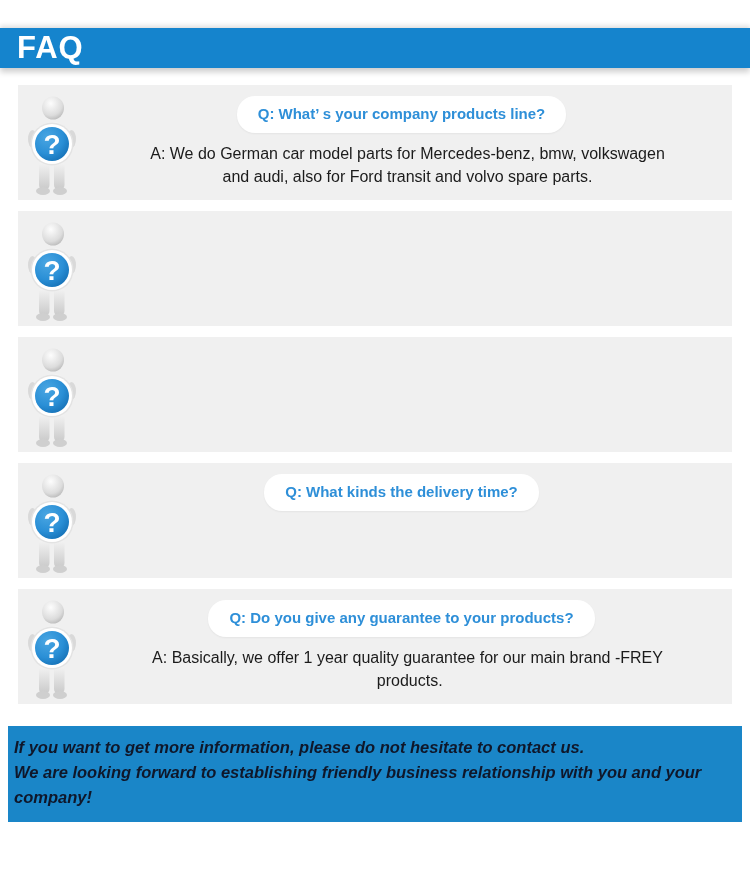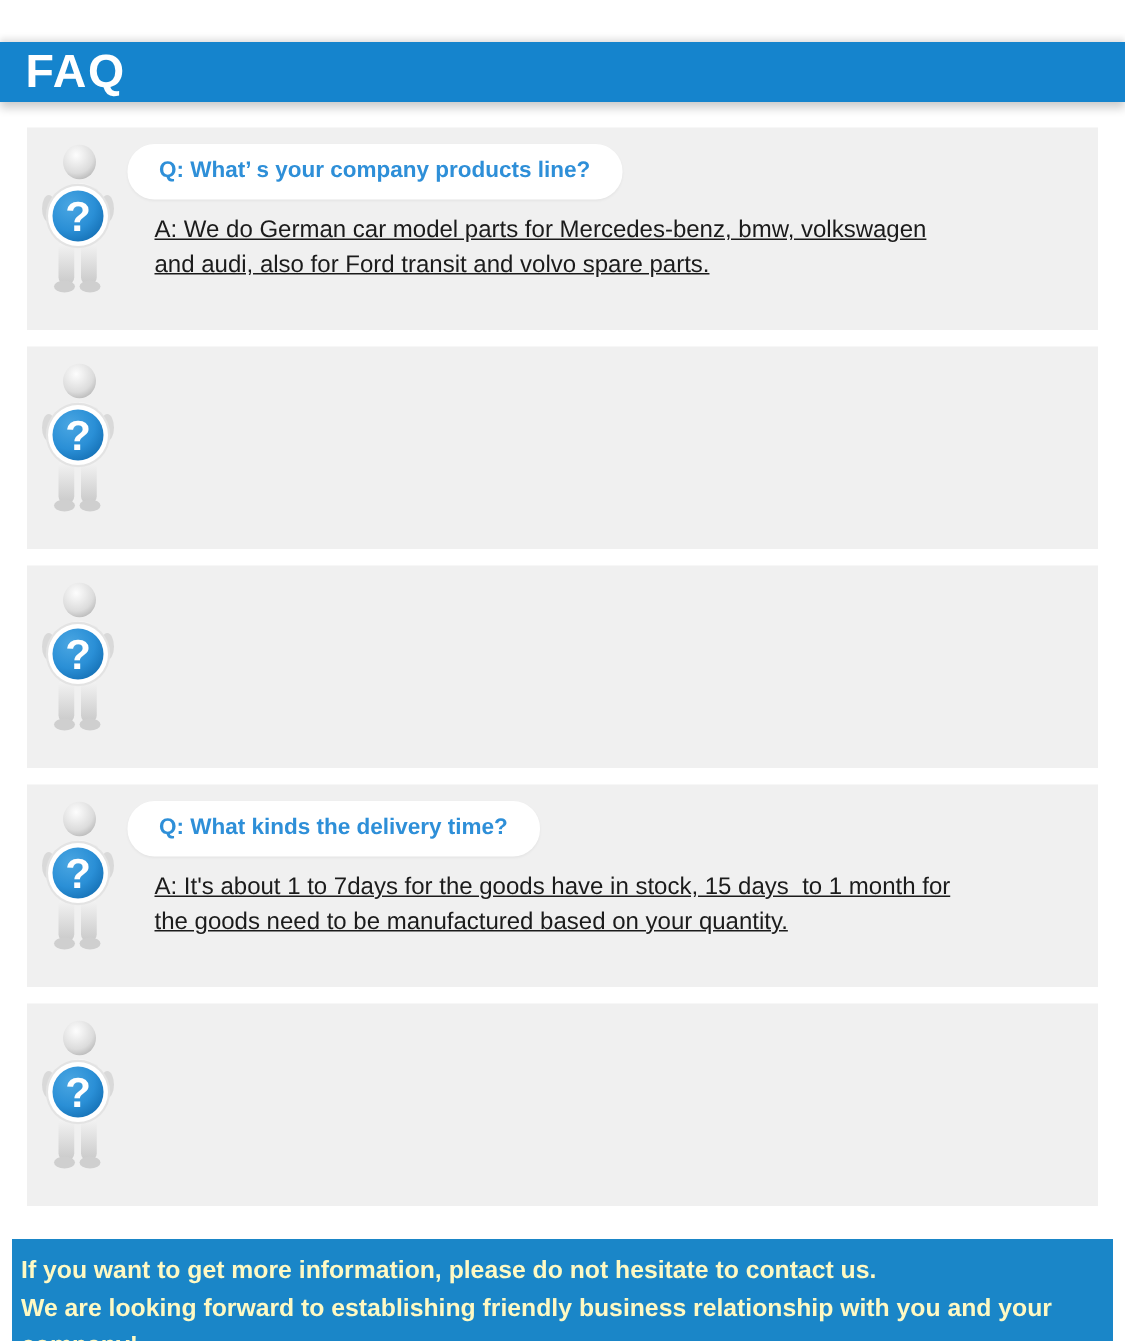--- a/index.html
+++ b/index.html
@@ -38,22 +38,23 @@
     line-height: 1;
     padding-bottom: 2px;
   }
   .faq-list {
     margin-top: 17px;
   }
   .faq-item {
     margin: 0 18px 11px 18px;
     background: var(--block_bg, #f0f0f0);
     display: flex;
-    padding: 11px 14px 24px 0;
+    padding: 11px 14px 4px 0;
     min-height: 94px;
+    text-align: center;
   }
   .icon-col {
     flex: 0 0 58px;
     padding-left: 9px;
     padding-top: 0;
   }
   .man-svg {
     width: 50px;
     height: 100px;
     display: block;
@@ -76,33 +77,33 @@
     white-space: pre-wrap;
   }
   .answer-text {
     margin-top: 9px;
     padding-left: 18px;
     padding-right: 6px;
     color: var(--answer_text, #1b1b1b);
     font-size: 16px;
     line-height: 23px;
     white-space: pre-wrap;
-    text-decoration: underline;
   }
   .footer-banner {
     margin: 22px 8px 0 8px;
     background: var(--footer_bar, #1a86c8);
     padding: 9px 10px 12px 6px;
   }
   .footer-text {
-    color: #fef9c3;
+    color: #0f172a;
     font-size: 16.5px;
     font-weight: bold;
     line-height: 25px;
     white-space: pre-wrap;
+    font-style: italic;
   }
   .defs-holder {
     position: absolute;
     width: 0;
     height: 0;
     overflow: hidden;
   }
 </style>
 </head>
 <body>
@@ -191,30 +192,35 @@
     <div class="faq-item">
       <div class="icon-col">
         <svg class="man-svg">
             <use href="#q-man"></use>
           </svg>
       </div>
       <div class="content-col">
         <div class="question-bubble">
           <span class="question-text">Q: What kinds the delivery time?</span>
         </div>
-        <div class="answer-text">A: It's about 1 to 7days for the goods have in stock, 15 days  to 1 month for
-the goods need to be manufactured based on your quantity.</div>
-      </div>
-    </div>
-
-    <div class="faq-item">
-      <div class="icon-col">
-        <svg class="man-svg">
-            <use href="#q-man"></use>
-          </svg>
+      </div>
+    </div>
+
+    <div class="faq-item">
+      <div class="icon-col">
+        <svg class="man-svg">
+            <use href="#q-man"></use>
+          </svg>
+      </div>
+      <div class="content-col">
+        <div class="question-bubble">
+          <span class="question-text">Q: Do you give any guarantee to your products?</span>
+        </div>
+        <div class="answer-text">A: Basically, we offer 1 year quality guarantee for our main brand -FREY
+ products.</div>
       </div>
     </div>
 
   </div>
 
   <div class="footer-banner">
     <div class="footer-text">If you want to get more information, please do not hesitate to contact us.
 We are looking forward to establishing friendly business relationship with you and your
 company!</div>
   </div>

